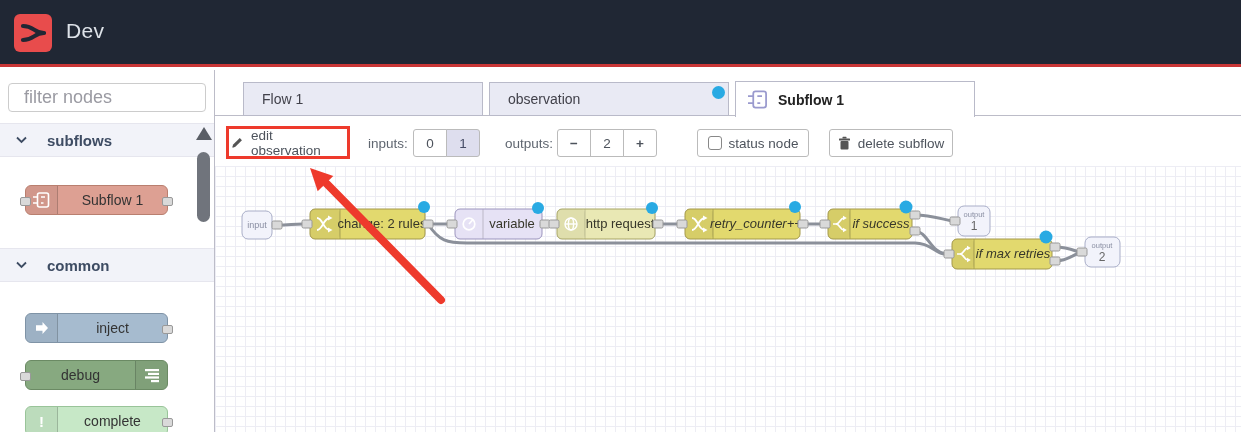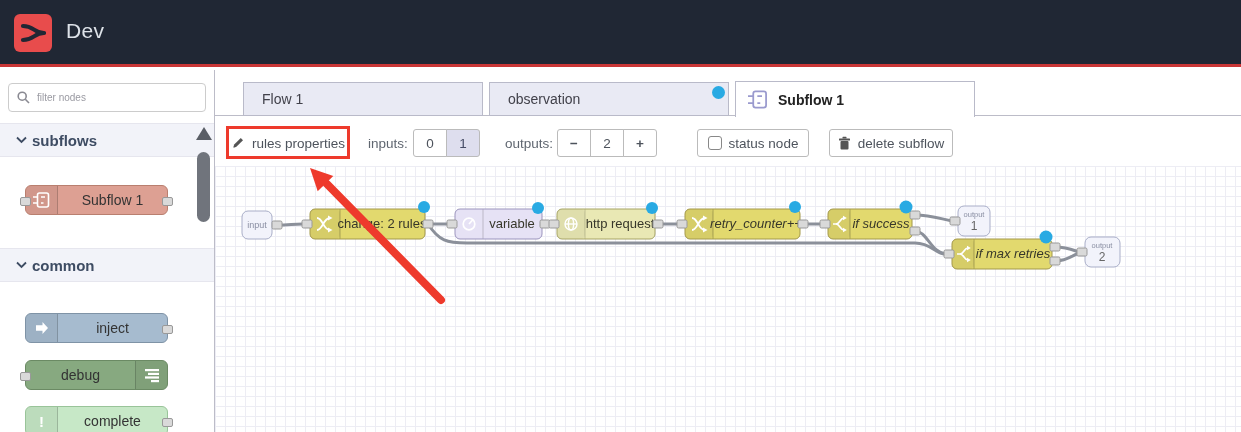--- a/index.html
+++ b/index.html
@@ -13,26 +13,26 @@
   .logo { position:absolute; left:14px; top:14px; width:38px; height:38px;
           background:#e84c4c; border-radius:6px; display:flex; align-items:center; justify-content:center; }
   .header-title { position:absolute; left:66px; top:19px; font-size:21px; color:#dde2e8; letter-spacing:.3px; }
 
   
   .sidebar { position:absolute; left:0; top:70px; width:215px; bottom:0;
              background:#fff; border-right:1px solid #bcbcc8; }
   .search-box { position:absolute; left:8px; top:13px; width:198px; height:29px;
                 border:1px solid #ccc; border-radius:4px; background:#fff;
                 display:flex; align-items:center; padding:0 8px; gap:7px; }
-  .search-box input { border:none; outline:none; flex:1; font-size:10px; color:#444;
+  .search-box input { border:none; outline:none; flex:1; font-size:18px; color:#444;
                       font-family:"Liberation Sans", sans-serif; background:transparent; }
   .search-box input::placeholder { color:#9a9aa2; }
   .section-header { position:absolute; left:0; width:214px; height:34px; background:#f2f3f9;
                     border-top:1px solid #e6e6ee; border-bottom:1px solid #e6e6ee;
-                    display:flex; align-items:center; gap:5px; padding-left:16px;
+                    display:flex; align-items:center; gap:20px; padding-left:16px;
                     font-size:15px; font-weight:bold; color:#3e4c63; cursor:pointer; }
   .sect-subflows { top:53px; }
   .sect-common { top:178px; }
 
   .palette-node { position:absolute; left:25px; width:143px; height:30px; border-radius:6px;
                   display:flex; align-items:center; font-size:14px; color:#333; cursor:move; }
   .palette-node .lbl { flex:1; text-align:center; }
   .pn-subflow  { top:115px; background:#dda093; border:1px solid #b97f6f; }
   .pn-inject   { top:243px; background:#a6bbcf; border:1px solid #7f93a6; }
   .pn-debug    { top:290px; background:#87a980; border:1px solid #6b8a64; }
@@ -200,21 +200,21 @@
       <span>Subflow 1</span>
     </div>
   </div>
 
   <div class="toolbar">
     <div class="tb-btn btn-edit">
       <svg width="14" height="14" viewBox="0 0 14 14">
         <polygon points="2.5,11.5 3.2,8.6 9.8,2 12,4.2 5.4,10.8" fill="#555"></polygon>
         <polygon points="2.5,11.5 5,11 3,9" fill="#555"></polygon>
       </svg>
-      <span>rules properties</span>
+      <span>edit observation</span>
     </div>
 
     <div class="tb-label lbl-inputs">inputs:</div>
     <div class="tb-btn btn-in0">0</div>
     <div class="tb-btn btn-in1">1</div>
 
     <div class="tb-label lbl-outputs">outputs:</div>
     <div class="tb-btn btn-minus">−</div>
     <div class="tb-btn btn-outval">2</div>
     <div class="tb-btn btn-plus">+</div>

